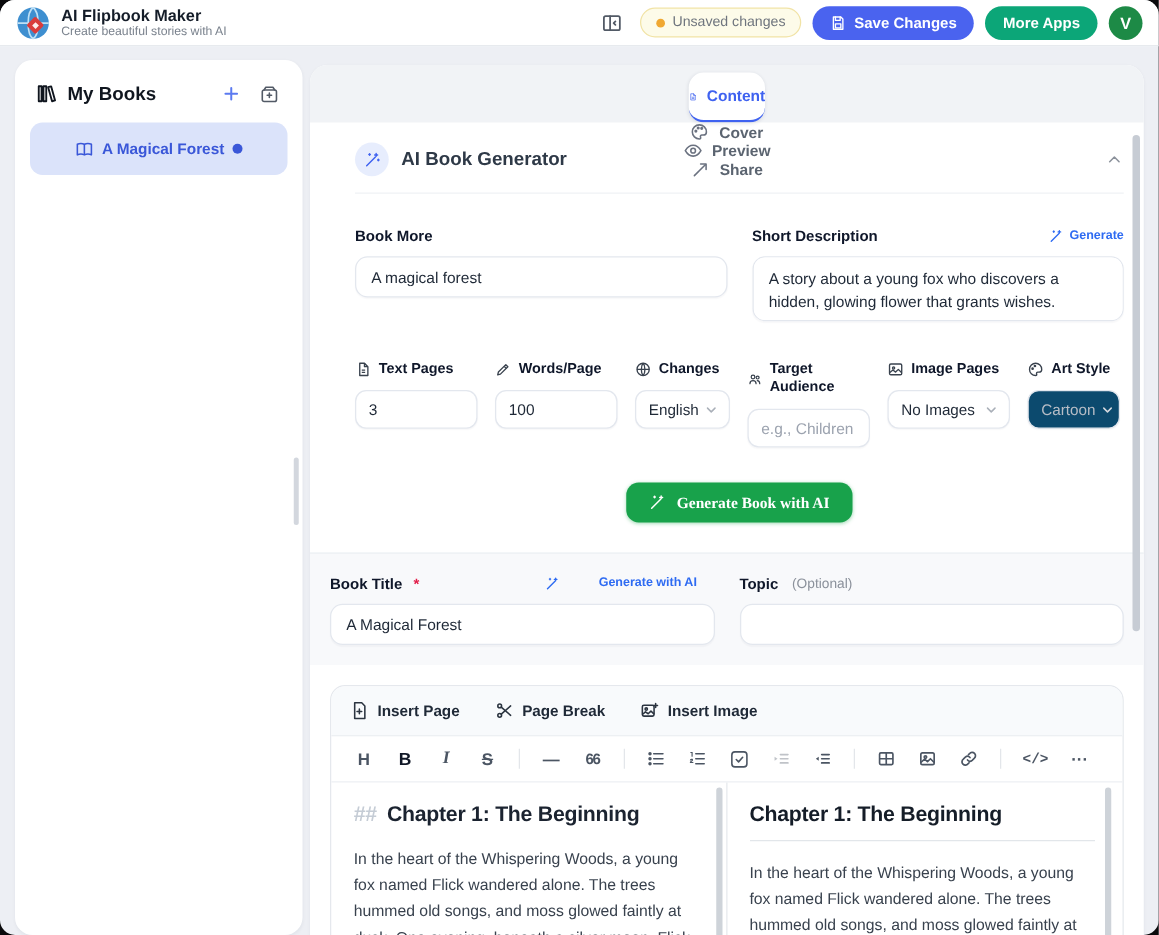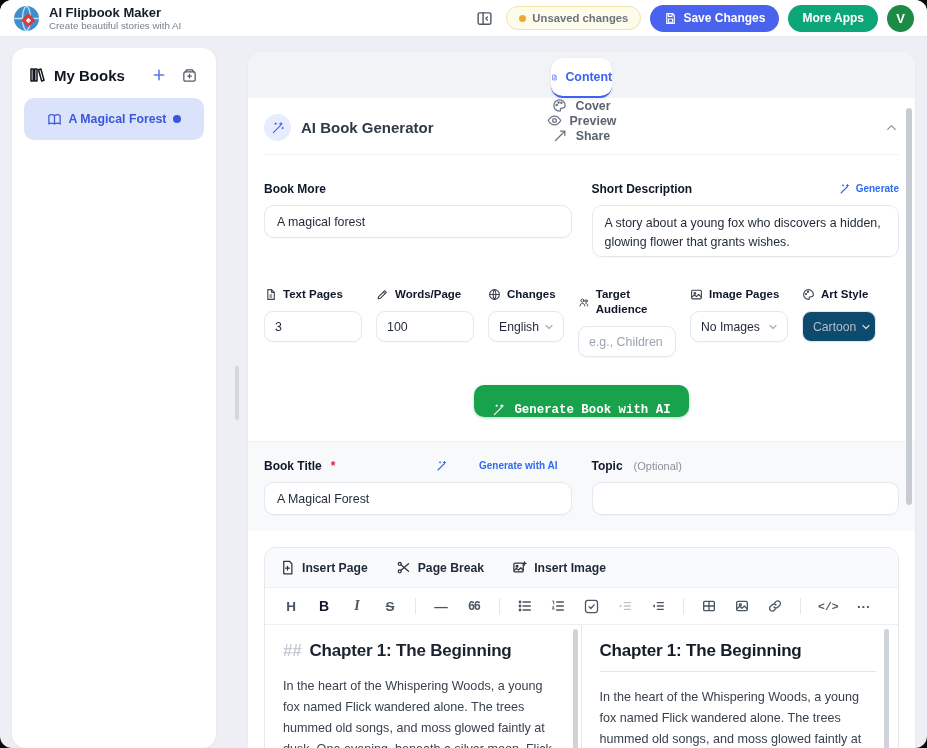--- a/index.html
+++ b/index.html
@@ -8,50 +8,50 @@
   .window { position:absolute; inset:0; border-radius:12px; background:#edeff4; overflow:hidden; }
 
   
   .app-header { position:absolute; top:0; left:0; right:0; height:37px; background:#fff; border-bottom:1px solid #e7eaee; display:flex; align-items:center; padding:0 13px; z-index:30; }
   .logo { width:27px; height:27px; flex:0 0 auto; }
   .app-titles { margin-left:9px; display:flex; flex-direction:column; justify-content:center; }
   .app-title { font-size:13px; font-weight:700; color:#141c28; line-height:15px; }
   .app-subtitle { font-size:9.8px; color:#7a828d; line-height:12px; }
   .header-right { margin-left:auto; display:flex; align-items:center; gap:9px; }
   .icon-btn { width:26px; height:26px; display:flex; align-items:center; justify-content:center; border:none; background:transparent; color:#525a66; cursor:pointer; }
-  .pill-unsaved { display:flex; align-items:center; gap:6px; height:24px; padding:0 12px; border:1px solid #f1e3a6; background:#fdfbe9; border-radius:13px; font-size:11.3px; color:#6e747d;font-weight:bold; }
+  .pill-unsaved { display:flex; align-items:center; gap:6px; height:24px; padding:0 12px; border:1px solid #f1e3a6; background:#fdfbe9; border-radius:13px; font-size:11.3px; color:#6e747d; }
   .dot-orange { width:7px; height:7px; border-radius:50%; background:#f0a832; }
   .btn { display:flex; align-items:center; gap:6px; height:27px; padding:0 14px; border:none; border-radius:14px; font-size:12px; font-weight:700; color:#fff; cursor:pointer; font-family:inherit; }
   .btn-save { background:#4a63ef; }
   .btn-apps { background:#0ca678; }
   .avatar { width:27px; height:27px; border-radius:50%; background:#1d8a46; color:#fff; font-size:13px; font-weight:700; display:flex; align-items:center; justify-content:center; }
 
   
-  .sidebar { position:absolute; left:12px; top:48px; width:204px; bottom:0; background:#fff; border-radius:14px; box-shadow:0 1px 3px rgba(20,30,50,.05); padding:14px 12px; z-index:10; }
+  .sidebar { position:absolute; left:12px; top:48px; width:230px; bottom:0; background:#fff; border-radius:14px; box-shadow:0 1px 3px rgba(20,30,50,.05); padding:14px 12px; z-index:10; }
   .sidebar-head { display:flex; align-items:center; gap:8px; padding:2px 4px 12px 4px; }
   .sidebar-title { font-size:15px; font-weight:800; color:#10161f; }
   .sidebar-head .spacer { flex:1; }
   .mini-btn { width:22px; height:22px; display:flex; align-items:center; justify-content:center; background:transparent; border:none; cursor:pointer; }
   .book-item { display:flex; align-items:center; justify-content:center; gap:7px; height:42px; border-radius:10px; background:#dbe3fa; color:#3a57d8; font-size:12.3px; font-weight:700; cursor:pointer; }
   .dot-blue { width:8px; height:8px; border-radius:50%; background:#3a57d8; }
   .sidebar-handle { position:absolute; left:235px; top:366px; width:4px; height:54px; border-radius:2px; background:#d3d7de; z-index:12; }
 
   
   .main-card { position:absolute; left:248px; top:52px; width:667px; height:780px; background:#fff; border-radius:14px; box-shadow:0 1px 3px rgba(20,30,50,.05); }
   .main-scrollbar { position:absolute; right:3px; top:56px; width:6px; height:397px; border-radius:3px; background:#c7ccd4; z-index:25; }
 
   .tabbar { height:46px; background:#f1f3f6; border-radius:14px 14px 0 0; display:flex; align-items:center; padding:0 4px;flex-direction:column; }
   .tab-slot { flex:1; display:flex; align-items:center; justify-content:center; height:100%; }
   .tab { display:flex; align-items:center; gap:8px; font-size:12.4px; font-weight:700; color:#5b6470; cursor:pointer; }
   .tab .ticon { color:#6b7280; }
   .tab-active { background:#fff; border-radius:12px; border-bottom:2px solid #3f62f0; box-shadow:0 1px 3px rgba(30,40,70,.10); height:40px; width:88%; justify-content:center; color:#3f62f0; font-weight:700; margin-top:6px; }
   .tab-active .ticon { color:#3f62f0; }
 
   
-  .gen { padding:16px 16px 0 16px; }
+  .gen { padding:16px 16px 0 16px;margin-left:20px; }
   .gen-head { display:flex; align-items:center; gap:10px; padding-bottom:13px; border-bottom:1px solid #f0f2f5; }
   .gen-badge { width:27px; height:27px; border-radius:50%; background:#e7edfd; display:flex; align-items:center; justify-content:center; color:#3f62f0; }
   .gen-title { font-size:15px; font-weight:800; color:#2e3947; flex:1; }
   .collapse { color:#8b919b; cursor:pointer; background:none; border:none; display:flex; }
 
   .label { font-size:12px; font-weight:700; color:#0f172a; display:flex; align-items:center; gap:6px; }
   .label .licon { color:#39424e; }
   .row2col { display:grid; grid-template-columns:1fr 1fr; gap:20px; margin-top:26px; }
   .label-row { display:flex; align-items:center; justify-content:space-between; margin-bottom:9px; min-height:15px; }
   .tinput { width:100%; height:33px; border:1px solid #e3e7ee; border-radius:10px; padding:0 12px; font-size:12.4px; color:#1f2937; font-family:inherit; background:#fff; box-shadow:0 1px 1px rgba(20,30,50,.03); outline:none; }
@@ -63,21 +63,21 @@
   .gf { display:flex; flex-direction:column; }
   .gf .label { font-size:11.5px; margin-bottom:9px; line-height:15px; }
   .gf-w96 { width:98px; } .gf-w80 { width:76px; } .gf-w76 { width:74px; }
   .gf .tinput { height:31px; border-radius:9px; padding:0 10px; }
   .selbox { height:31px; border:1px solid #e3e7ee; border-radius:9px; padding:0 8px 0 10px; display:flex; align-items:center; justify-content:space-between; gap:4px; font-size:12.2px; color:#1f2937; background:#fff; cursor:pointer; box-shadow:0 1px 1px rgba(20,30,50,.03); }
   .selbox .chev { color:#aab0b9; flex:0 0 auto; }
   .selbox.disabled { color:#b7bdc6; cursor:default; background:#0c4a6e; }
   .selbox.disabled .chev { color:#d3d7dd; }
 
   .gen-cta-row { display:flex; justify-content:center; margin:28px 0 24px 0; }
-  .btn-generate { display:flex; align-items:flex-end; gap:8px; height:32px; padding:0 18px; background:#18a24b; color:#fff; border:none; border-radius:10px; font-size:12.4px; font-weight:700; font-family:Liberation Mono, monospace; cursor:pointer; box-shadow:0 1px 3px rgba(24,162,75,.35); }
+  .btn-generate { display:flex; align-items:center; gap:8px; height:32px; padding:0 18px; background:#18a24b; color:#fff; border:none; border-radius:10px; font-size:12.4px; font-weight:700; font-family:Liberation Serif, serif; cursor:pointer; box-shadow:0 1px 3px rgba(24,162,75,.35); }
 
   
   .details { background:#f8f9fb; border-top:1px solid #eceff3; padding:16px; display:grid; grid-template-columns:1fr 1fr; gap:20px; }
   .req { color:#e11d48; font-weight:700; margin-left:3px; }
   .hint { font-size:11px; font-weight:400; color:#8b919b; margin-left:5px; }
 
   
   .editor-card { margin:16px; border:1px solid #e5e8ed; border-radius:12px; overflow:hidden; background:#fff; }
   .editor-actions { display:flex; align-items:center; gap:28px; padding:12px 15px; background:#f8fafc; border-bottom:1px solid #edf0f3; }
   .e-action { display:flex; align-items:center; gap:7px; font-size:12.2px; font-weight:600; color:#1f2937; background:none; border:none; font-family:inherit; cursor:pointer; }

